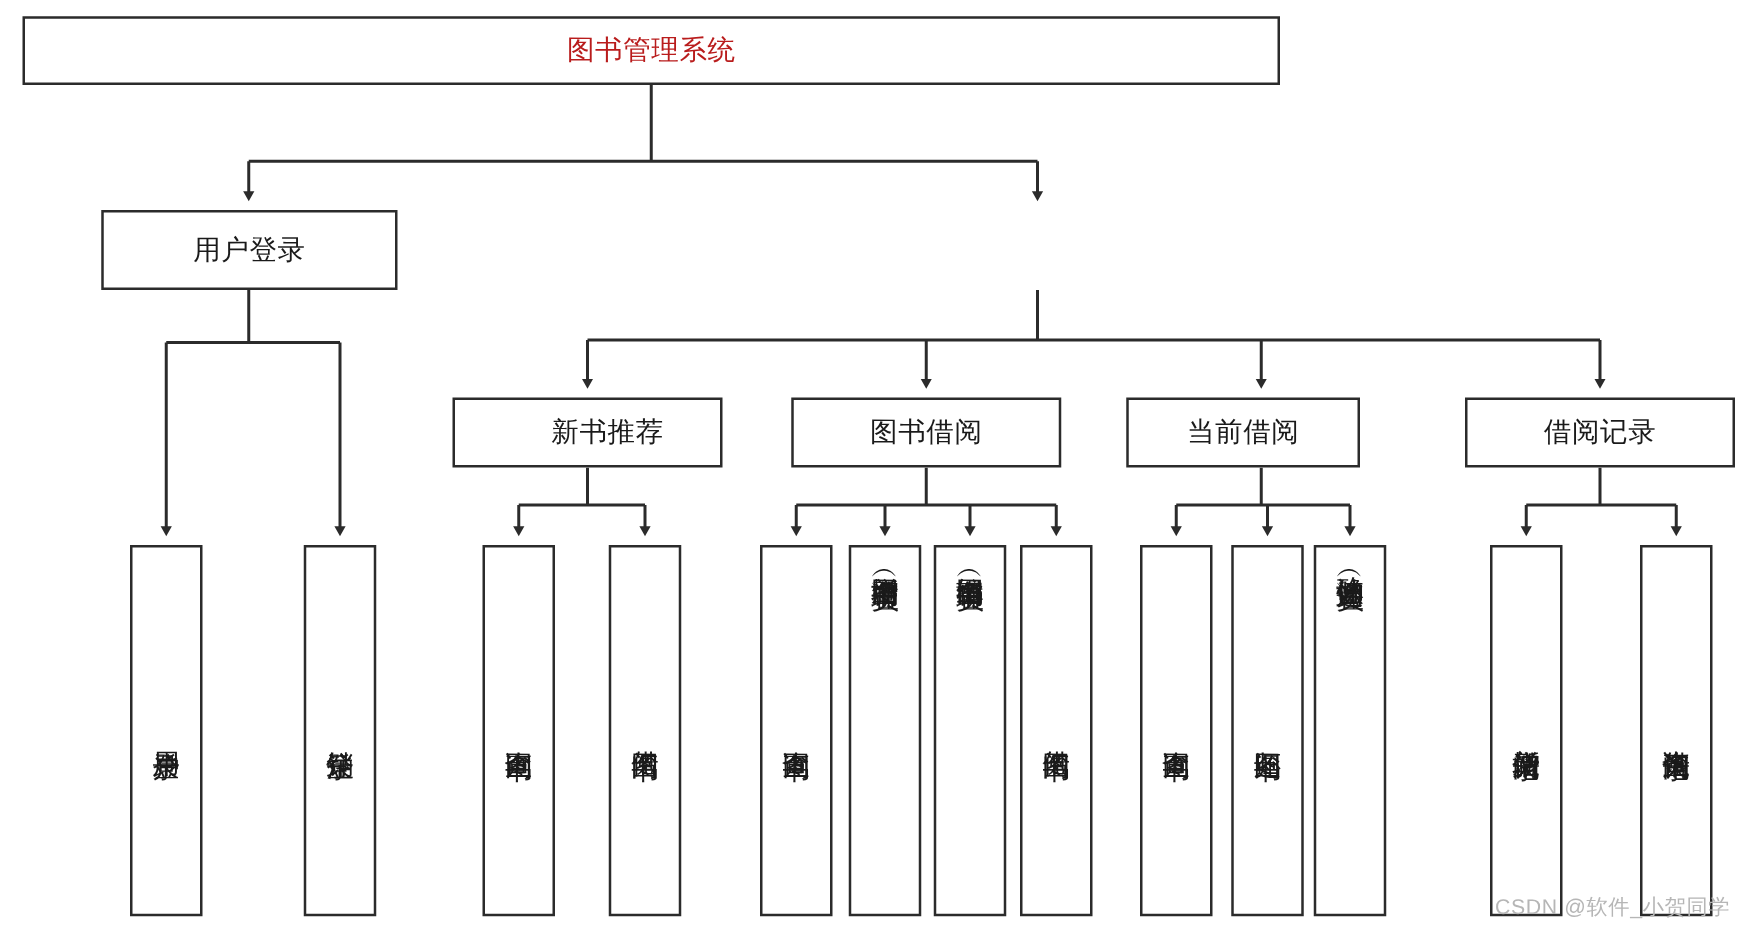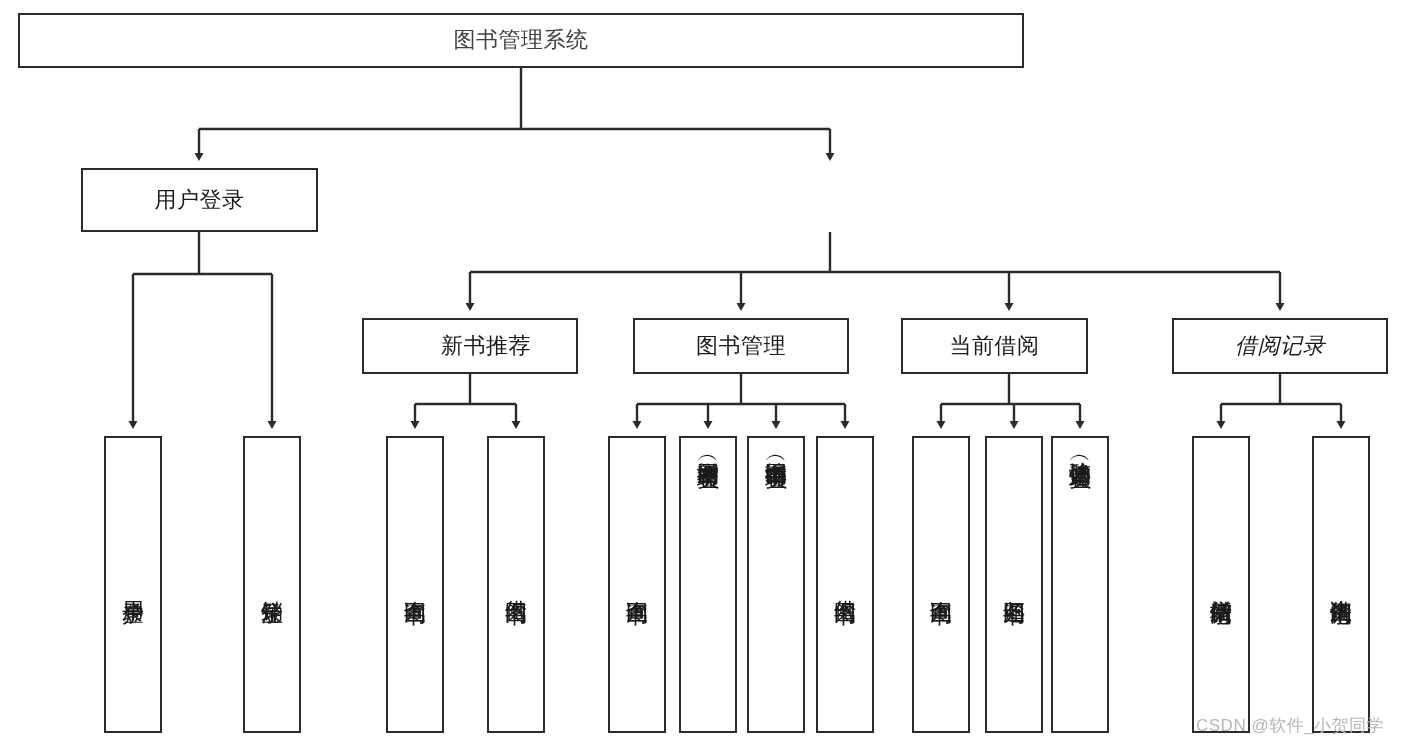--- a/index.html
+++ b/index.html
@@ -120,38 +120,38 @@
       <path d="M1014,404 L1014,425" marker-end="url(#arrow)"></path>
       <path d="M1080,404 L1080,425" marker-end="url(#arrow)"></path>
 
       <path d="M1280,374 L1280,404"></path>
       <path d="M1221,404 L1341,404"></path>
       <path d="M1221,404 L1221,425" marker-end="url(#arrow)"></path>
       <path d="M1341,404 L1341,425" marker-end="url(#arrow)"></path>
     </g>
   </svg>
 
-  <div class="node h title-node" style="left: 18px; top: 13px; width: 1006px; height: 55px; border-color: rgb(43, 43, 43); background: rgb(255, 255, 255); color: #404040;">
+  <div class="node h title-node" style="left: 18px; top: 13px; width: 1006px; height: 55px; border-color: rgb(43, 43, 43); background: rgb(255, 255, 255); color: #b91c1c;">
     <span class="label">图书管理系统</span>
   </div>
 
   <div class="node h" style="left: 81px; top: 168px; width: 237px; height: 64px; border-color: rgb(43, 43, 43); background: rgb(255, 255, 255); color: rgb(26, 26, 26);">
     <span class="label">用户登录</span>
   </div>
 
   <div class="node h" style="left: 362px; top: 318px; width: 216px; height: 56px; border-color: rgb(43, 43, 43); background: rgb(255, 255, 255); color: rgb(26, 26, 26); padding-left: 32px;">
     <span class="label">新书推荐</span>
   </div>
   <div class="node h" style="left: 633px; top: 318px; width: 216px; height: 56px; border-color: rgb(43, 43, 43); background: rgb(255, 255, 255); color: rgb(26, 26, 26);">
-    <span class="label">图书管理</span>
+    <span class="label">图书借阅</span>
   </div>
   <div class="node h" style="left: 901px; top: 318px; width: 187px; height: 56px; border-color: rgb(43, 43, 43); background: rgb(255, 255, 255); color: rgb(26, 26, 26);">
     <span class="label">当前借阅</span>
   </div>
-  <div class="node h" style="left: 1172px; top: 318px; width: 216px; height: 56px; border-color: rgb(43, 43, 43); background: rgb(255, 255, 255); color: rgb(26, 26, 26); font-style: italic;">
+  <div class="node h" style="left: 1172px; top: 318px; width: 216px; height: 56px; border-color: rgb(43, 43, 43); background: rgb(255, 255, 255); color: rgb(26, 26, 26);">
     <span class="label">借阅记录</span>
   </div>
 
   <div class="node v centered" style="left: 104px; top: 436px; width: 58px; height: 297px; border-color: rgb(43, 43, 43); background: rgb(255, 255, 255); color: rgb(26, 26, 26);">
     <span class="label">用户登录</span>
   </div>
   <div class="node v centered" style="left: 243px; top: 436px; width: 58px; height: 297px; border-color: rgb(43, 43, 43); background: rgb(255, 255, 255); color: rgb(26, 26, 26);">
     <span class="label">注销登录</span>
   </div>
   <div class="node v centered" style="left: 386px; top: 436px; width: 58px; height: 297px; border-color: rgb(43, 43, 43); background: rgb(255, 255, 255); color: rgb(26, 26, 26);">

